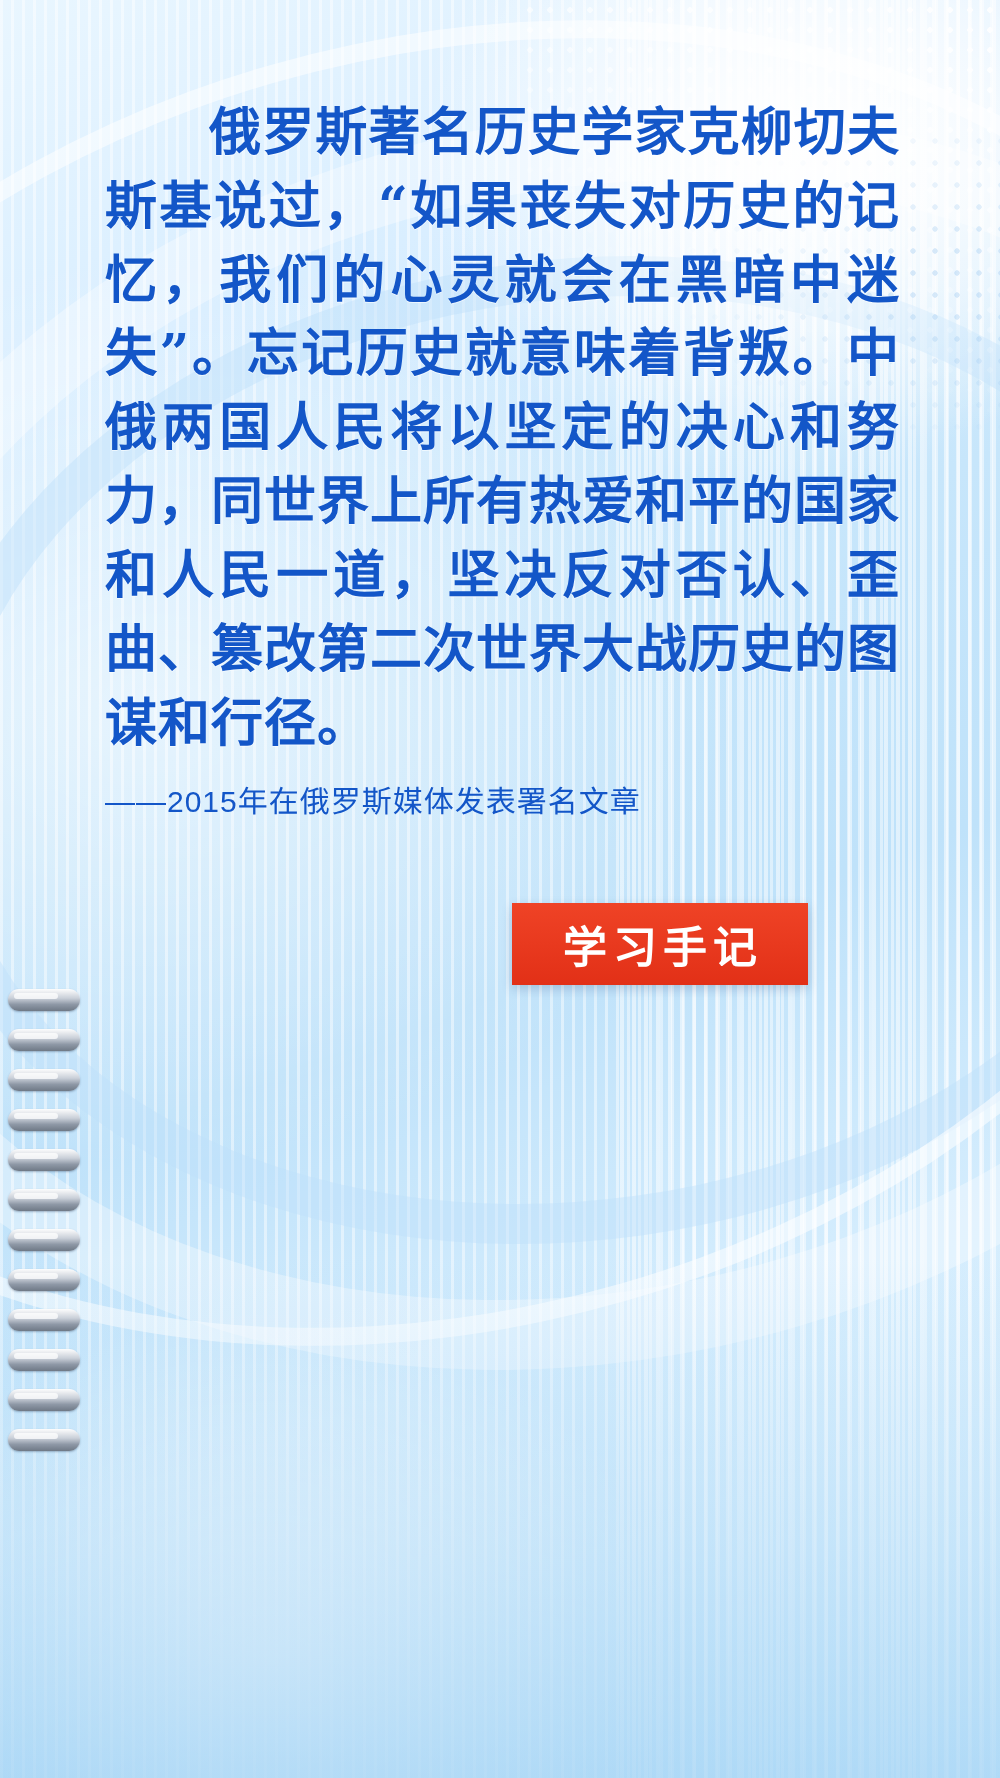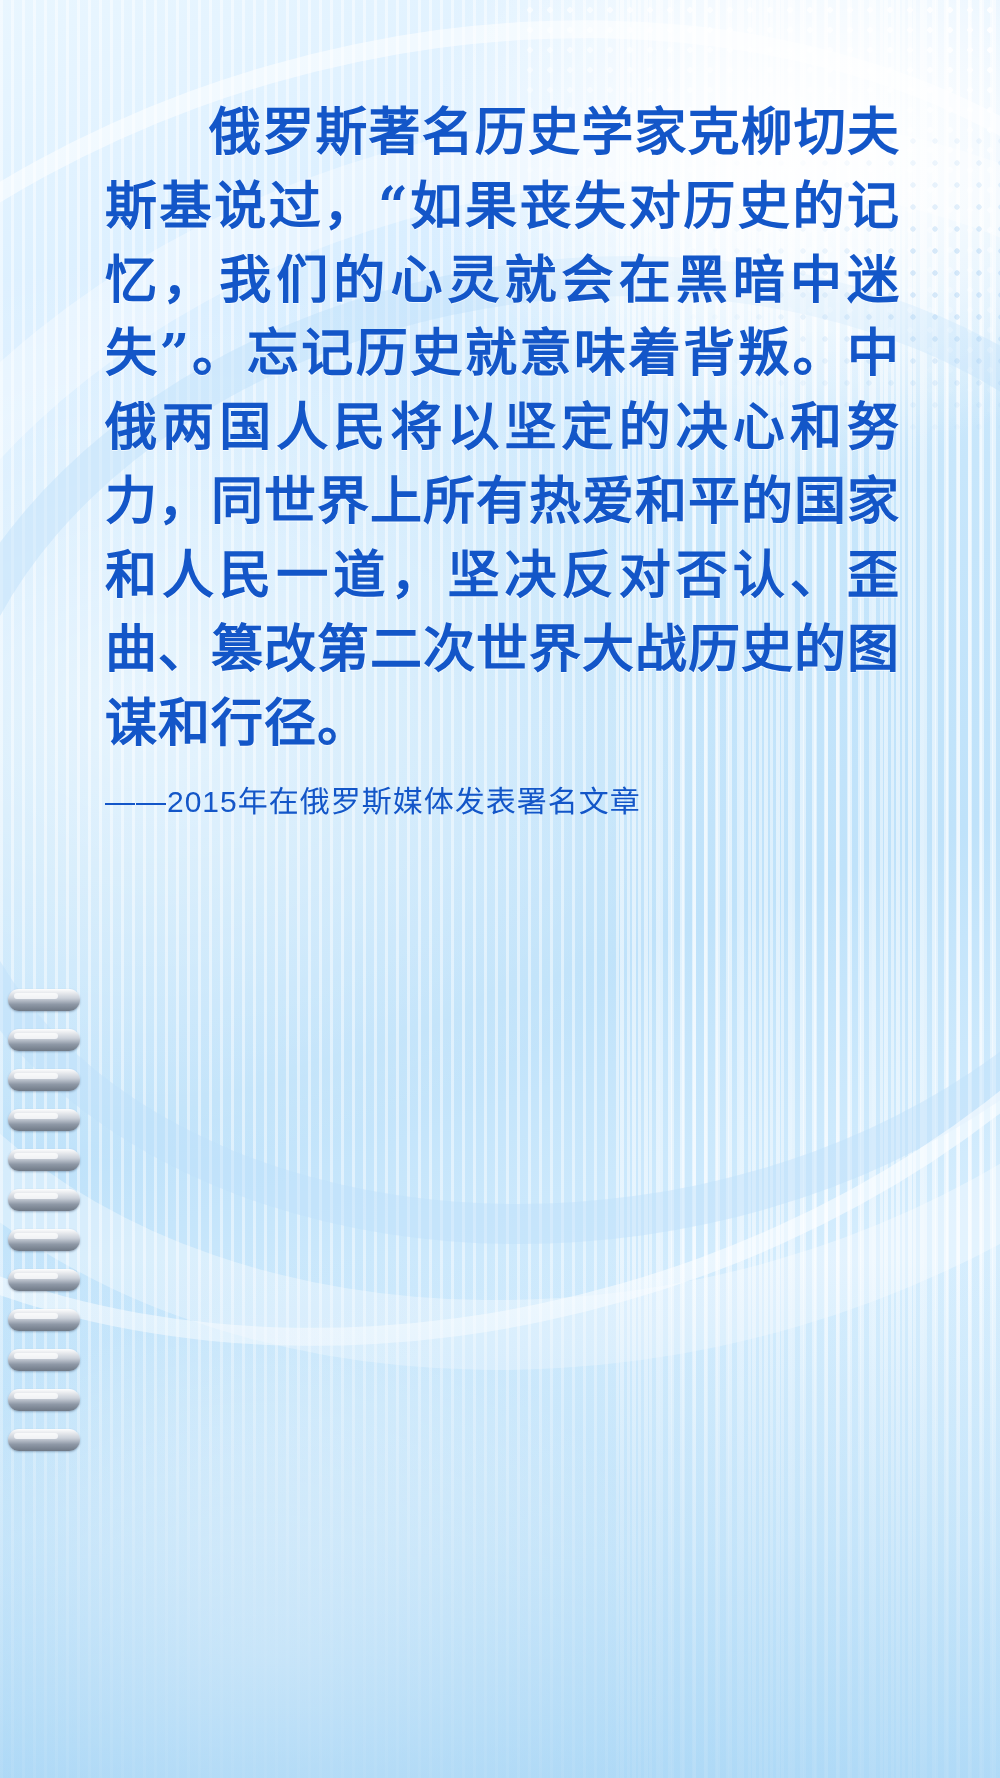--- a/index.html
+++ b/index.html
@@ -192,20 +192,23 @@
   <div class="bg-layer bg-dots-blue"></div>
   <div class="glow-tr"></div>
   <div class="glow-bl"></div>
   <div class="tint-bottom"></div>
 
   <div class="quote-wrap">
     <div class="quote-text">俄罗斯著名历史学家克柳切夫斯基说过，“如果丧失对历史的记忆，我们的心灵就会在黑暗中迷失”。忘记历史就意味着背叛。中俄两国人民将以坚定的决心和努力，同世界上所有热爱和平的国家和人民一道，坚决反对否认、歪曲、篡改第二次世界大战历史的图谋和行径。</div>
     <div class="quote-source">——2015年在俄罗斯媒体发表署名文章</div>
   </div>
 
+  <div class="badge">
+    <span>学习手记</span>
+  </div>
 
   <div class="spiral">
     <div class="ring" style="top:4px"></div>
     <div class="ring" style="top:44px"></div>
     <div class="ring" style="top:84px"></div>
     <div class="ring" style="top:124px"></div>
     <div class="ring" style="top:164px"></div>
     <div class="ring" style="top:204px"></div>
     <div class="ring" style="top:244px"></div>
     <div class="ring" style="top:284px"></div>

